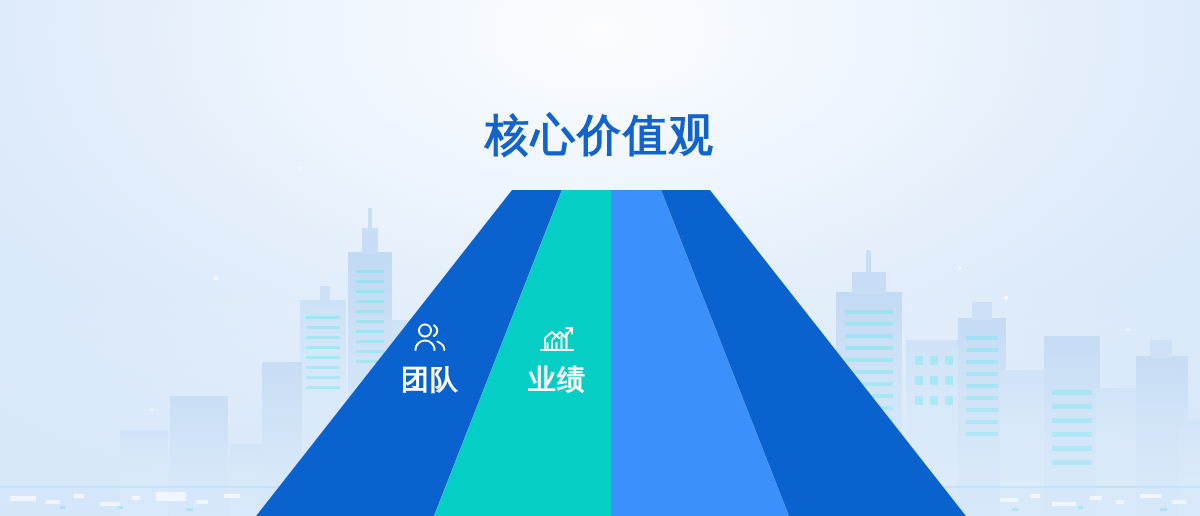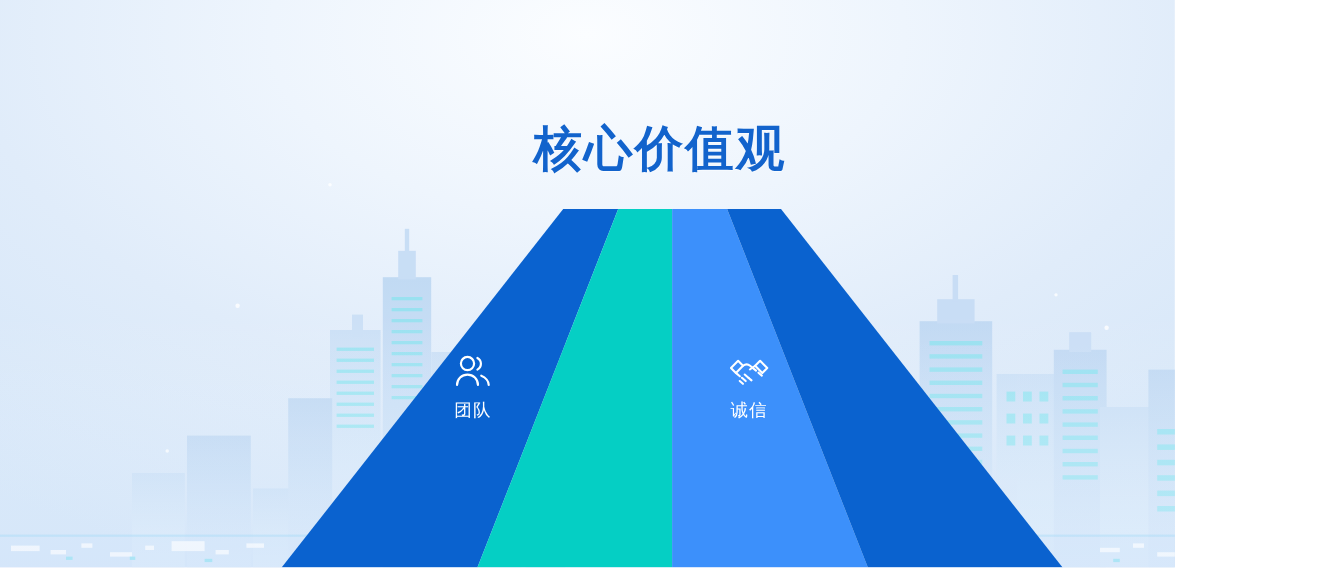--- a/index.html
+++ b/index.html
@@ -1,21 +1,21 @@
 <!DOCTYPE html>
 <html><head>
 <meta charset="utf-8">
 <style>
   html,body{margin:0;padding:0;}
   body{
     width:1200px;height:516px;overflow:hidden;
     font-family:"Liberation Sans","DejaVu Sans",sans-serif;
   }
   #banner{
-    position:relative;width:1068px;height:516px;overflow:hidden;
+    position:relative;width:1200px;height:516px;overflow:hidden;
     background:
       radial-gradient(ellipse 900px 520px at 50% 6%, #fbfdff 0%, #eef5fd 32%, #e0ecfa 62%, #d3e5f8 100%);
   }
   
   #city{position:absolute;left:0;top:0;width:1200px;height:516px;}
   
   #title{
     position:absolute;left:0;top:106px;width:1200px;text-align:center;
     font-size:44px;font-weight:bold;letter-spacing:2px;
     color:#1263cc;
@@ -29,21 +29,21 @@
   .seg{
     position:absolute;top:318px;
     display:flex;flex-direction:column;align-items:center;
     width:120px;margin-left:-60px;
   }
   .seg .ico{
     width:40px;height:40px;display:block;
     margin-bottom:8px;
   }
   .seg .lbl{
-    color:#ffffff;font-size:16px;font-weight:normal;letter-spacing:1px;
+    color:#ffffff;font-size:28px;font-weight:bold;letter-spacing:1px;
     line-height:1;white-space:nowrap;
   }
 </style>
 </head>
 <body>
 
 <div id="banner">
 
   <svg id="city" viewBox="0 0 1200 516" preserveAspectRatio="none" aria-hidden="true">
     <defs>
@@ -217,32 +217,31 @@
     <div class="seg" style="left:430px">
       <svg class="ico" viewBox="0 0 40 40" fill="none" stroke="#ffffff" stroke-width="2" stroke-linecap="round" stroke-linejoin="round">
         <circle cx="15" cy="12.5" r="6"></circle>
         <path d="M5.5 32c0-5.4 4.3-9.5 9.5-9.5s9.5 4.1 9.5 9.5"></path>
         <path d="M24 7.4a6 6 0 0 1 0 10.6"></path>
         <path d="M27.5 23.6c4 1.6 6.8 5.1 6.8 8.4"></path>
       </svg>
       <div class="lbl">团队</div>
     </div>
 
-
-    <div class="seg" style="left:681px">
-      <svg class="ico" viewBox="0 0 40 40" fill="none" stroke="#ffffff" stroke-width="1.9" stroke-linecap="round" stroke-linejoin="round">
-        <path d="M3.5 16.5l6.5-6.5 4.5 4.5-6.5 6.5z"></path>
-        <path d="M36.5 16.5L30 10l-4.5 4.5 6.5 6.5z"></path>
-        <path d="M14.5 14.5c2.2-1.6 4.4-1.6 6.4 0l5.4 4.4"></path>
-        <path d="M25.5 14.5l-4.8 3.4"></path>
-        <path d="M16 22.5l3.6 3.1"></path>
-        <path d="M13.5 25.4l3.4 3"></path>
-        <path d="M11.5 28.4l2.9 2.5"></path>
-        <path d="M19.6 25.6l2.6 2.2"></path>
-        <path d="M8.2 21.2l3.4 2.9"></path>
-        <path d="M28.5 20.8l3.1 2.7"></path>
+    <div class="seg" style="left:557px">
+      <svg class="ico" viewBox="0 0 40 40" fill="none" stroke="#ffffff" stroke-width="2" stroke-linecap="round" stroke-linejoin="round">
+        <path d="M4 32h32"></path>
+        <path d="M8 32V20l7-6 7 6"></path>
+        <path d="M10.5 32v-7"></path>
+        <path d="M15 32v-9.5"></path>
+        <path d="M19.5 32v-7"></path>
+        <path d="M24.5 32V18"></path>
+        <path d="M29.5 32V15"></path>
+        <path d="M16 21l7-7 5 5 7-9"></path>
+        <path d="M29.5 10h5.5v5.5"></path>
       </svg>
-      <div class="lbl">诚信</div>
+      <div class="lbl">业绩</div>
     </div>
+
 
 
   </div>
 </div>
 
 </body></html>

